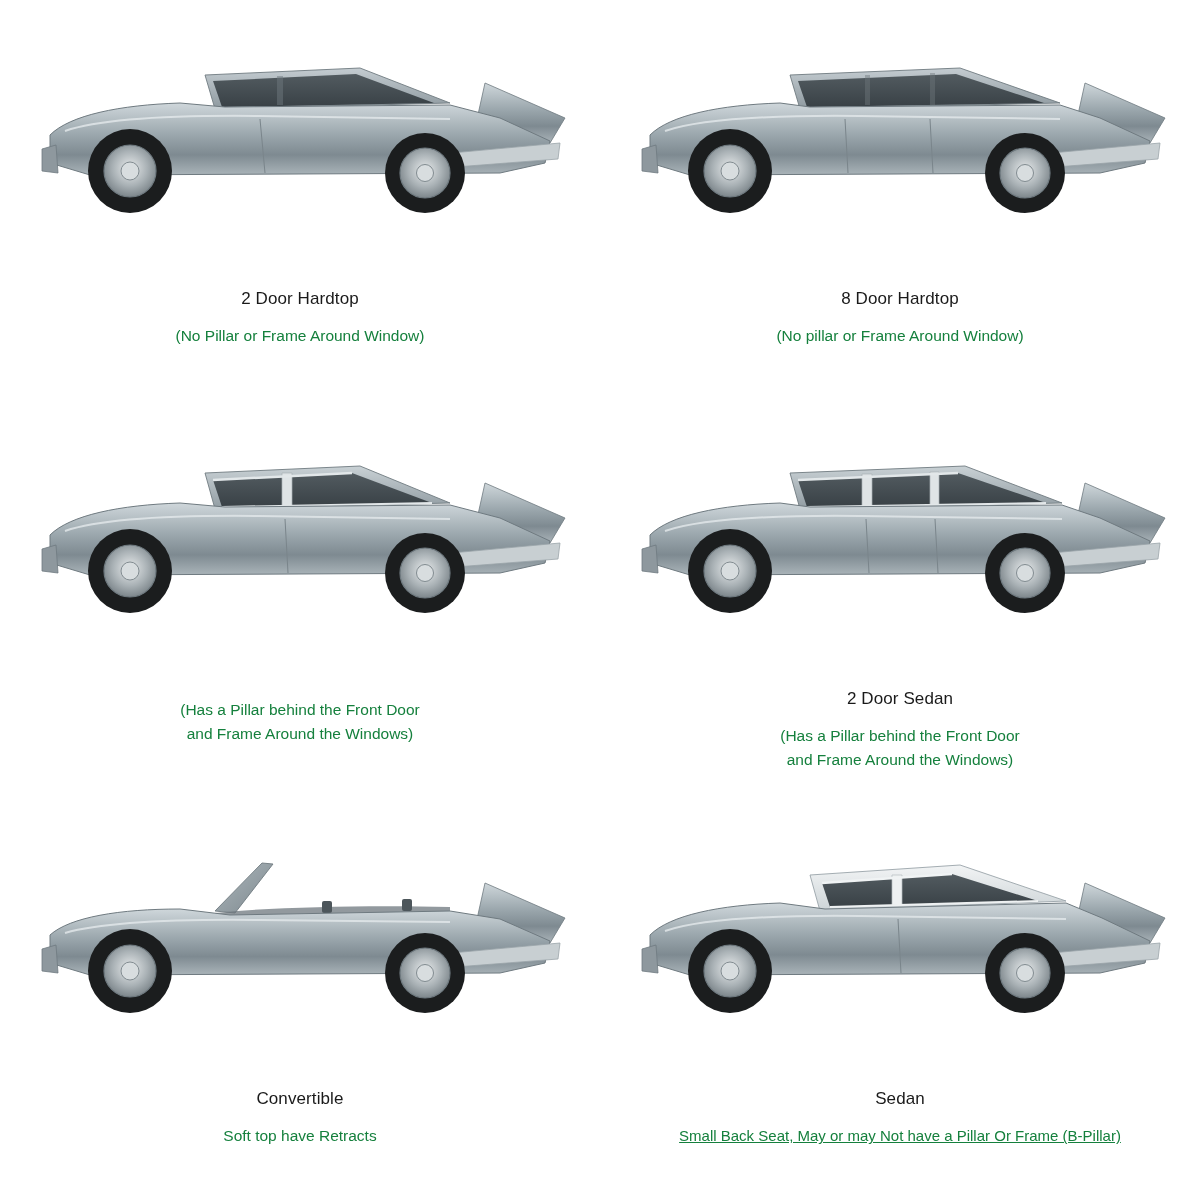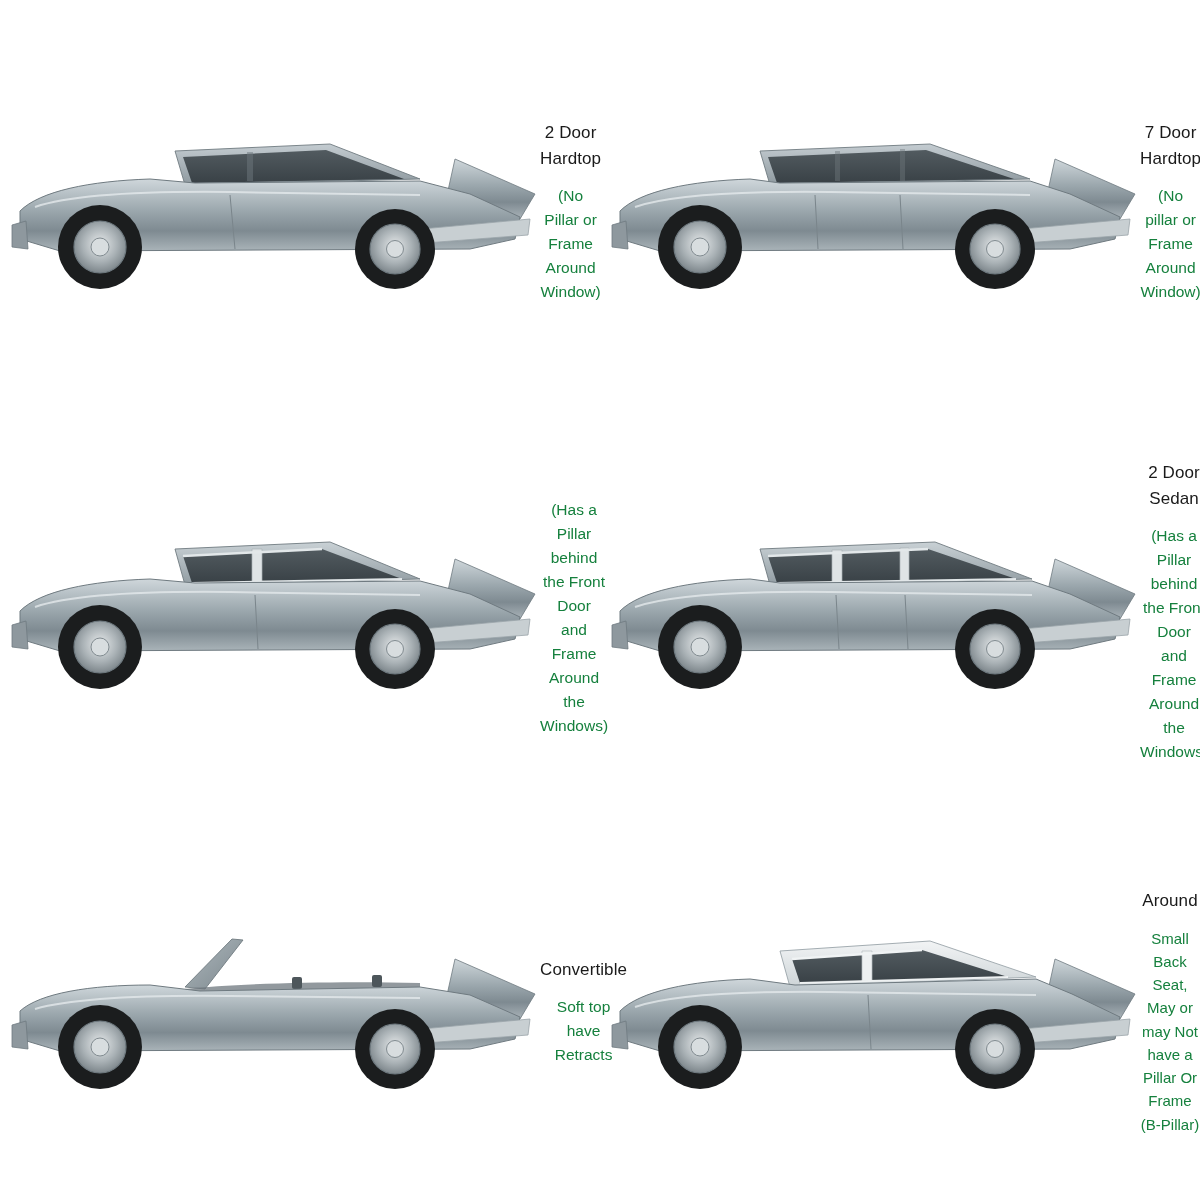--- a/index.html
+++ b/index.html
@@ -17,25 +17,26 @@
   .grid {
     width: 1200px;
     height: 1200px;
     display: grid;
     grid-template-columns: 600px 600px;
     grid-template-rows: 400px 400px 400px;
   }
   .cell {
     position: relative;
     display: flex;
-    flex-direction: row;
+    flex-direction: column;
     align-items: center;
     justify-content: flex-start;
     padding-top: 18px;
     box-sizing: border-box;
+    gap: 32px;
   }
   .car-wrap {
     width: 560px;
     height: 230px;
     display: flex;
     align-items: center;
     justify-content: center;
   }
   .car-svg {
     width: 540px;
@@ -52,20 +53,21 @@
     color: #1a1a1a;
     letter-spacing: 0.1px;
   }
   .cap-sub {
     font-size: 15.5px;
     color: #15803d;
     margin-top: 12px;
   }
   .cap-sub.small {
     font-size: 15px;
+    text-decoration: underline;
   }
   .cap-line {
     display: block;
   }
 </style>
 </head>
 <body>
 
 <div class="grid">
 
@@ -161,21 +163,21 @@
         <path d="M12 126 L26 122 L28 150 L12 148 Z" fill="#8e989e" stroke="#6f7a80" stroke-width="0.8"></path>
         <circle cx="100" cy="148" r="42" fill="#1b1d1e"></circle>
         <circle cx="100" cy="148" r="26" fill="url(#wheelB1)" stroke="#6f7a80" stroke-width="1.2"></circle>
         <circle cx="100" cy="148" r="9" fill="#d8dddf" stroke="#818b90" stroke-width="1"></circle>
         <circle cx="395" cy="150" r="40" fill="#1b1d1e"></circle>
         <circle cx="395" cy="150" r="25" fill="url(#wheelB1)" stroke="#6f7a80" stroke-width="1.2"></circle>
         <circle cx="395" cy="150" r="8.5" fill="#d8dddf" stroke="#818b90" stroke-width="1"></circle>
       </svg>
     </div>
     <div class="caption">
-      <div class="cap-title">7 Door Hardtop</div>
+      <div class="cap-title">8 Door Hardtop</div>
       <div class="cap-sub">
         <span class="cap-line">(No pillar or Frame Around Window)</span>
       </div>
     </div>
   </div>
 
   <div class="cell">
     <div class="car-wrap">
       <svg class="car-svg" viewBox="0 0 540 220" xmlns="http://www.w3.org/2000/svg">
         <defs>
@@ -367,20 +369,20 @@
         <path d="M12 126 L26 122 L28 150 L12 148 Z" fill="#8e989e" stroke="#6f7a80" stroke-width="0.8"></path>
         <circle cx="100" cy="148" r="42" fill="#1b1d1e"></circle>
         <circle cx="100" cy="148" r="26" fill="url(#wheelF1)" stroke="#6f7a80" stroke-width="1.2"></circle>
         <circle cx="100" cy="148" r="9" fill="#d8dddf" stroke="#818b90" stroke-width="1"></circle>
         <circle cx="395" cy="150" r="40" fill="#1b1d1e"></circle>
         <circle cx="395" cy="150" r="25" fill="url(#wheelF1)" stroke="#6f7a80" stroke-width="1.2"></circle>
         <circle cx="395" cy="150" r="8.5" fill="#d8dddf" stroke="#818b90" stroke-width="1"></circle>
       </svg>
     </div>
     <div class="caption">
-      <div class="cap-title">Around</div>
+      <div class="cap-title">Sedan</div>
       <div class="cap-sub small">
         <span class="cap-line">Small Back Seat, May or may Not have a Pillar Or Frame (B-Pillar)</span>
       </div>
     </div>
   </div>
 
 </div>
 
 </body></html>

